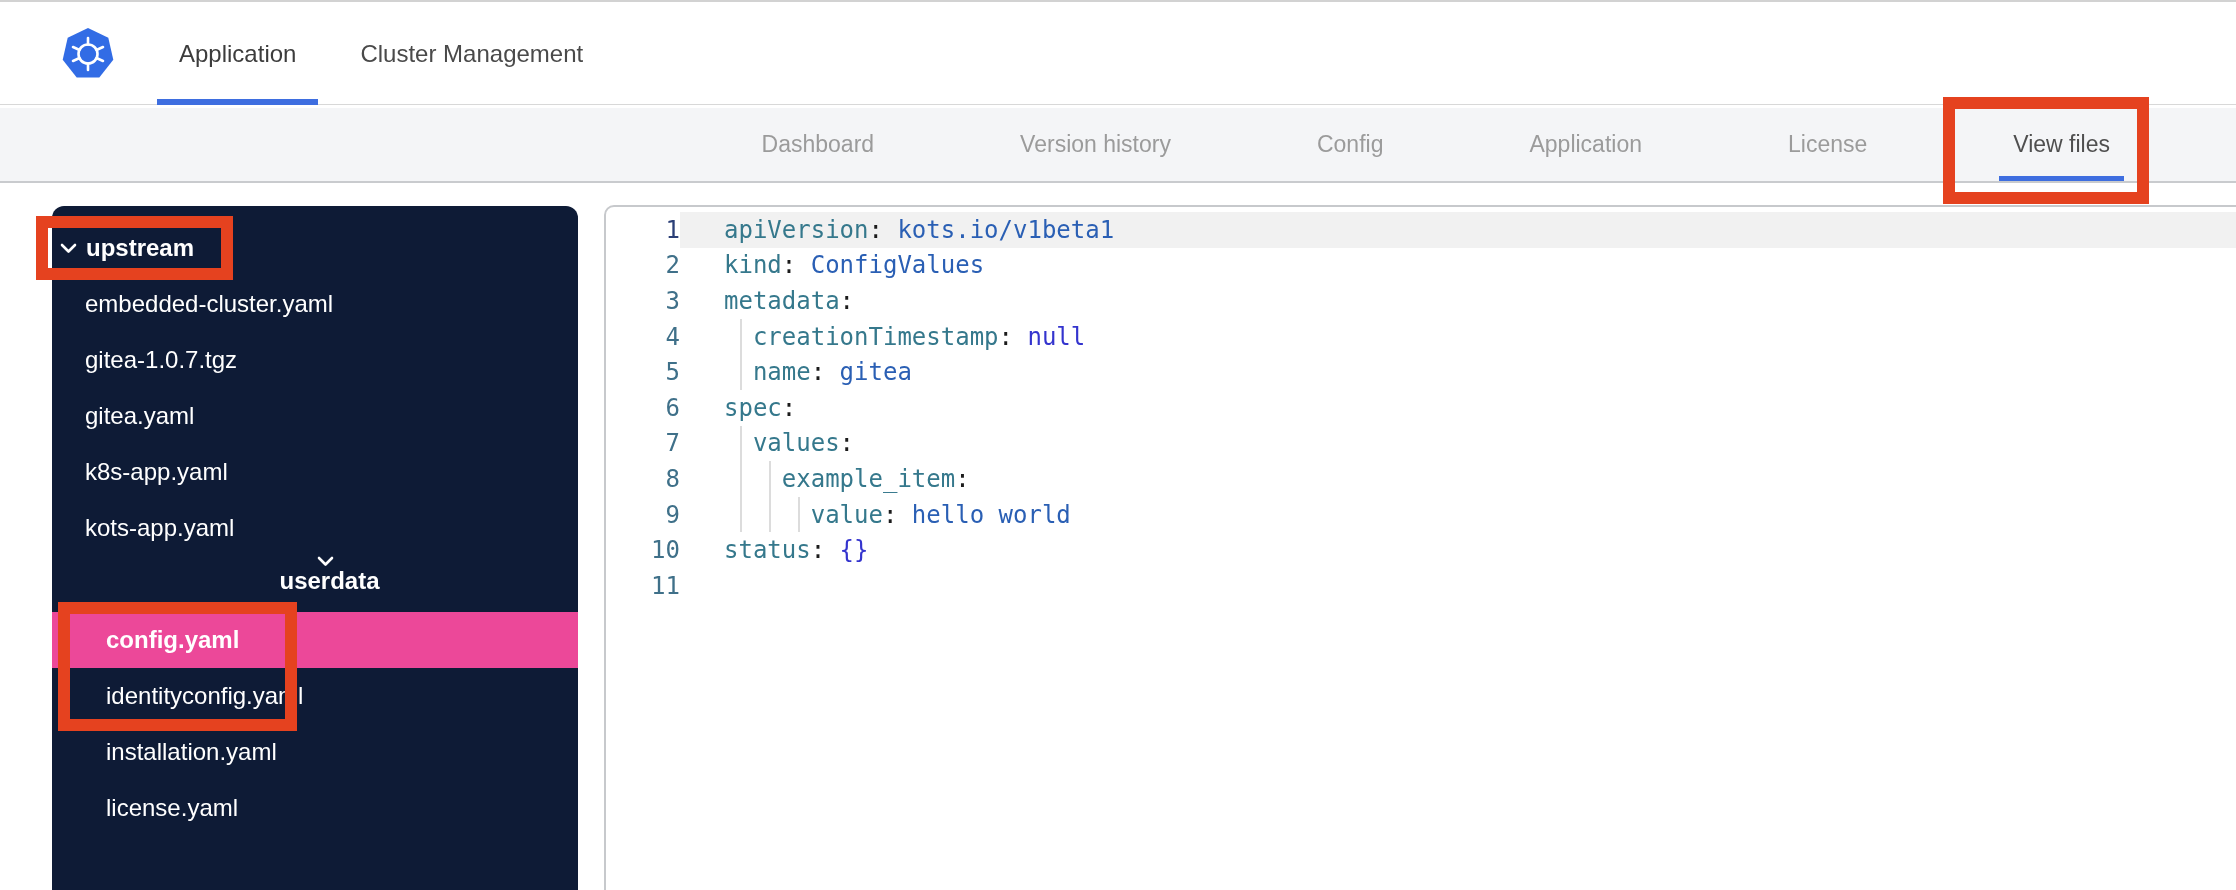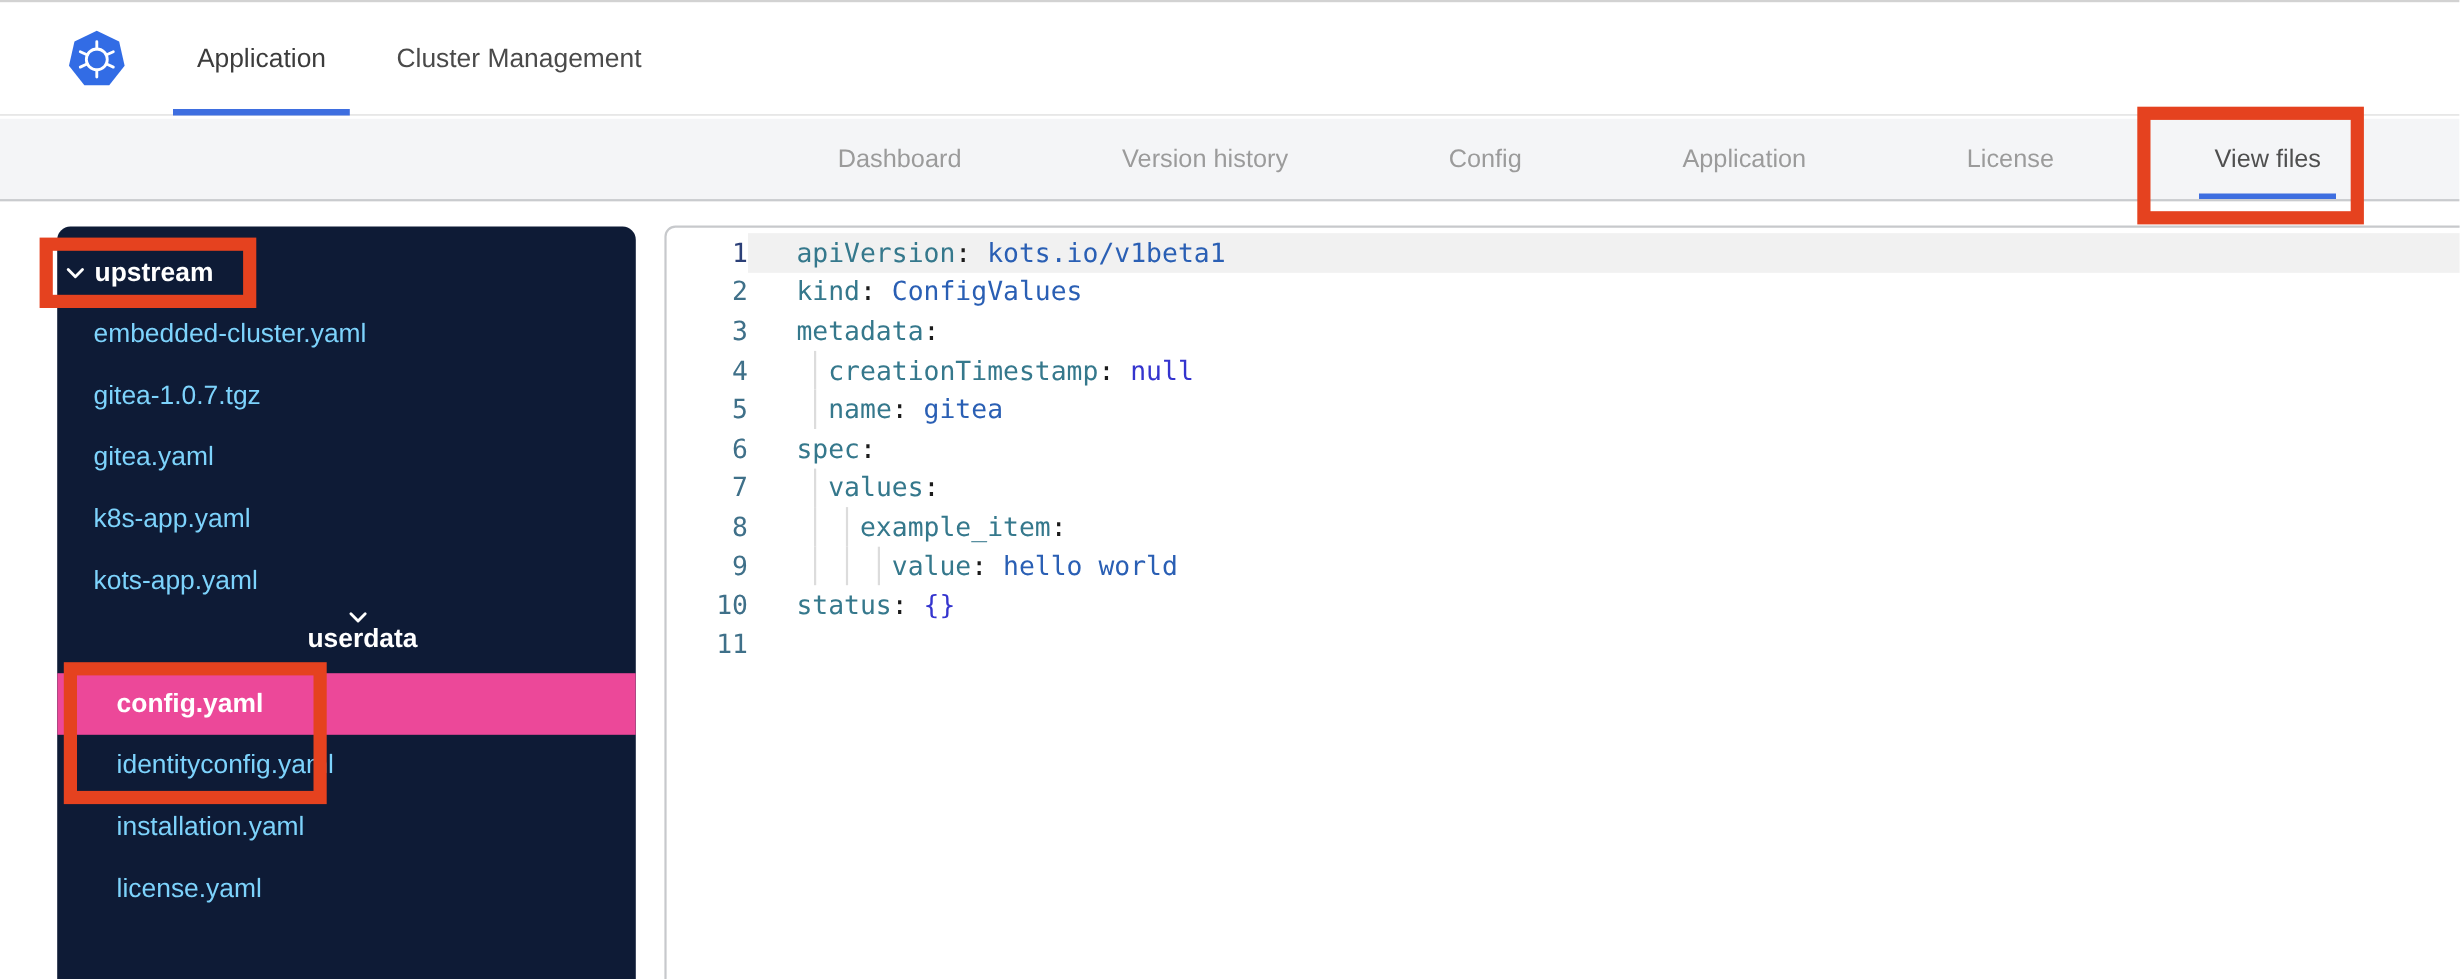--- a/index.html
+++ b/index.html
@@ -31,21 +31,21 @@
     cursor:pointer;box-sizing:border-box;
   }
   .sub-tab.active{color:#4f4f4f;box-shadow:inset 0 -5px 0 #3E6EE0;}
   
   .sidebar{
     position:absolute;left:52px;top:206px;width:526px;height:690px;
     background:#0E1B36;border-radius:12px 12px 0 0;box-sizing:border-box;
     padding-top:14px;overflow:hidden;
   }
   .tree-row{
-    height:56px;display:flex;align-items:center;font-size:24px;color:#7dd3fc;
+    height:56px;display:flex;align-items:center;font-size:24px;color:#ffffff;
     cursor:pointer;box-sizing:border-box;white-space:nowrap;
   }
   .tree-row.folder{color:#ffffff;font-weight:bold;}
   .tree-row.selected{background:#ec4899;color:#ffffff;font-weight:bold;}
   .tree-row.l1.file{padding-left:33px;}
   .tree-row.l1.folder{padding-left:8px;}
   .tree-row.l2.file{padding-left:54px;}
   .tree-row.l2.folder{padding-left:29px;flex-direction:column;}
   .chev{width:17px;height:11px;margin-right:9px;flex:none;display:flex;align-items:center;}
   

